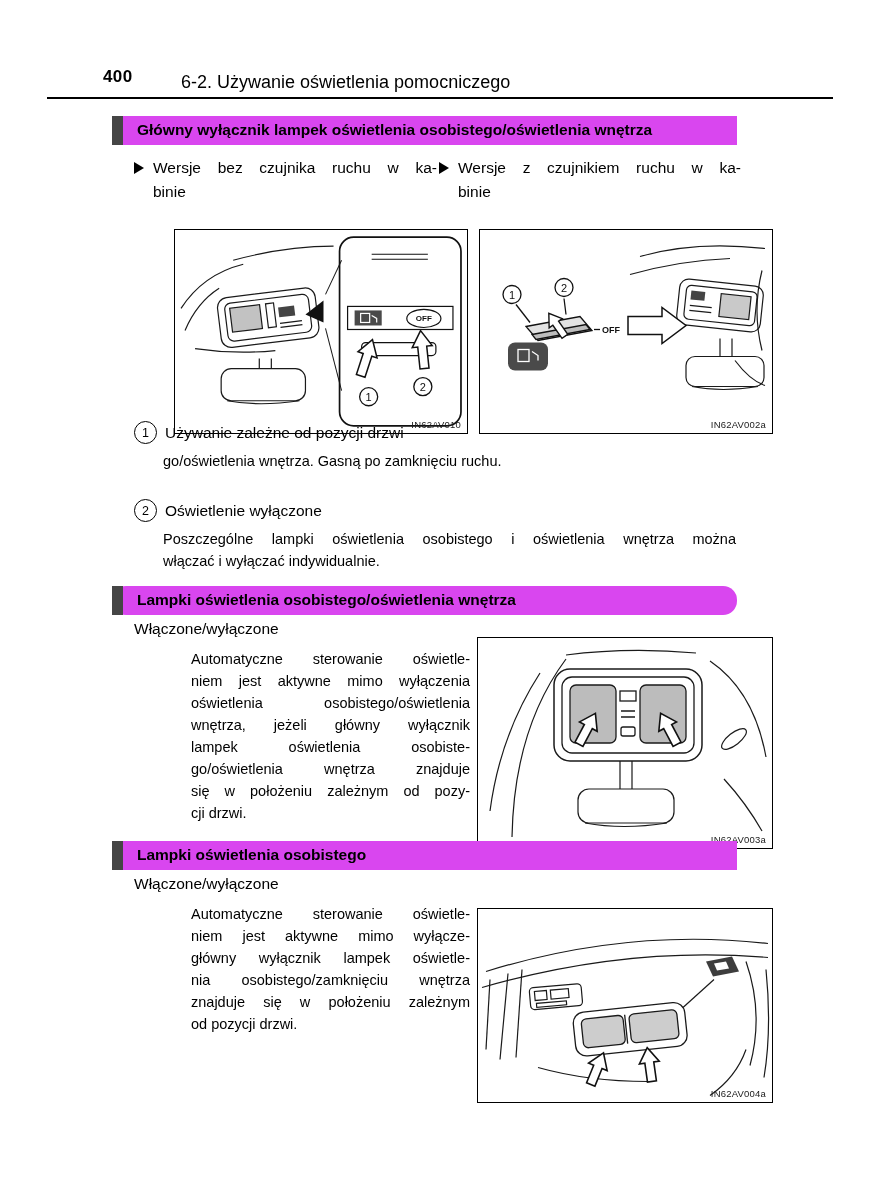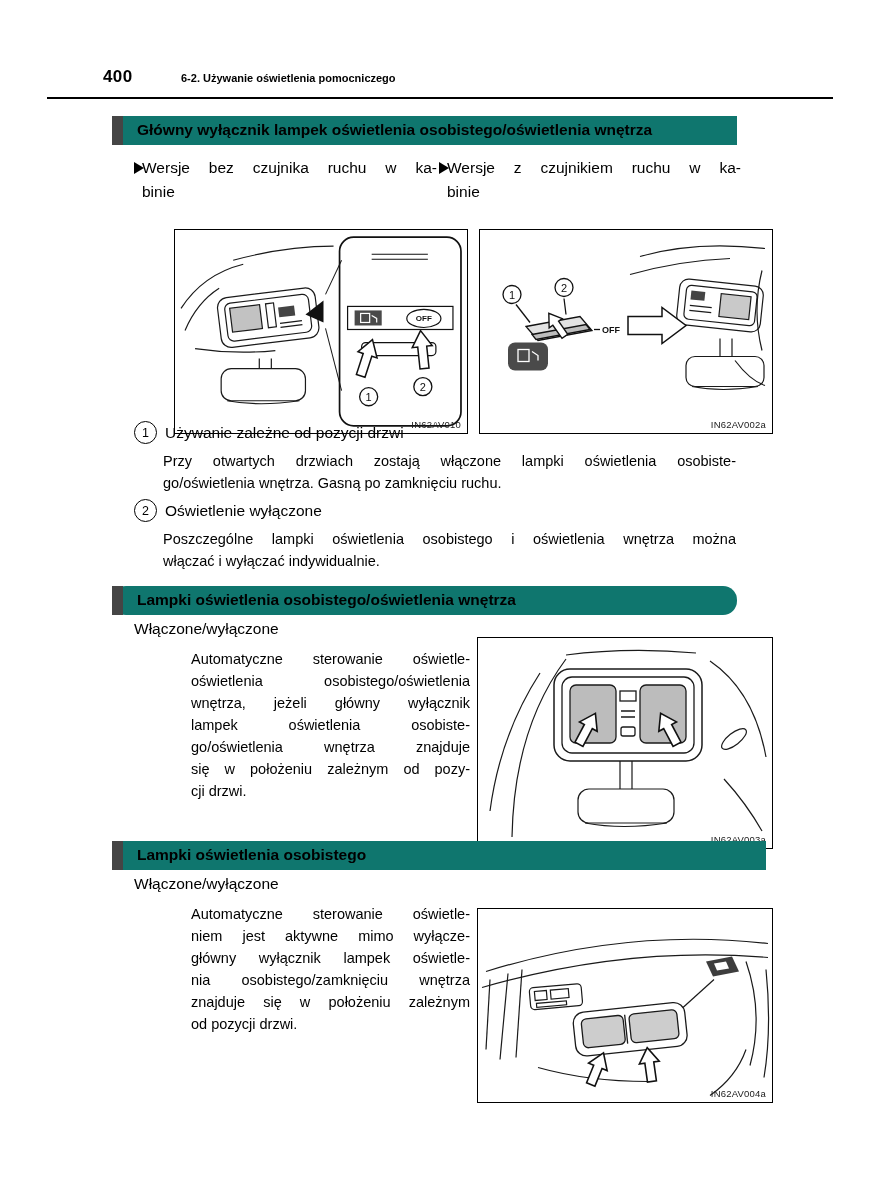--- a/index.html
+++ b/index.html
@@ -2,34 +2,34 @@
 <html lang="pl"><head>
 <meta charset="utf-8">
 <style>
   html,body{margin:0;padding:0;}
   body{
     width:880px;height:1200px;background:#ffffff;color:#000;
     font-family:"Liberation Sans",sans-serif;position:relative;overflow:hidden;
   }
   
   .pagenum{position:absolute;left:103px;top:67px;font-size:17px;font-weight:bold;letter-spacing:.4px;}
-  .running-head{position:absolute;left:181px;top:72px;font-size:11px;font-weight:bold;}
+  .running-head{position:absolute;left:181px;top:72px;font-size:18px;font-weight:normal;}
   .head-rule{position:absolute;left:47px;top:97px;width:786px;height:2px;background:#000;}
   
-  .section-bar{position:absolute;left:112px;width:625px;height:29px;background:#0f766e;}
+  .section-bar{position:absolute;left:112px;width:625px;height:29px;background:#d946ef;}
   .section-bar::before{content:"";position:absolute;left:0;top:0;width:11px;height:29px;background:#454545;}
   .bar-label{position:absolute;left:25px;top:5px;font-size:15.5px;font-weight:bold;white-space:nowrap;}
-  .bar1{top:116px;} .bar2{top:586px;border-radius:14px;} .bar3{top:841px;padding-left:29px;}
+  .bar1{top:116px;} .bar2{top:586px;border-radius:14px;} .bar3{top:841px;}
   
   .variant{position:absolute;top:156px;font-size:15.5px;line-height:24px;}
   .v-left{left:134px;width:303px;}
   .v-right{left:439px;width:302px;}
   .tri{position:absolute;left:0;top:6px;width:0;height:0;
        border-left:10px solid #000;border-top:6px solid transparent;border-bottom:6px solid transparent;}
-  .variant-text{margin-left:8px;}
+  .variant-text{margin-left:19px;}
   
   .fig{position:absolute;border:1px solid #000;background:#fff;}
   .fig svg{position:absolute;left:0;top:0;width:100%;height:100%;}
   .fig1{left:134px;top:213px;width:292px;height:203px;}
   .fig2{left:439px;top:213px;width:292px;height:203px;}
   .fig3{left:437px;top:621px;width:294px;height:210px;}
   .fig4{left:437px;top:892px;width:294px;height:193px;}
   .figcode{position:absolute;right:6px;bottom:3px;font-size:9.5px;letter-spacing:.2px;color:#1a1a1a;}
   
   .item-head{position:absolute;left:134px;display:flex;align-items:center;gap:8px;}
@@ -178,39 +178,39 @@
       <text x="84" y="61" font-size="11" text-anchor="middle" fill="#111">2</text>
     </svg>
     <span class="figcode">IN62AV002a</span>
   </figure>
 
   <div class="item-head ih1">
     <span class="circnum">1</span>
     <span class="item-title">Używanie zależne od pozycji drzwi</span>
   </div>
   <div class="item-body ib1">
-      <div class="jline">Przy otwartych drzwiach zostają włączone lampki oświetlenia osobiste-</div>
       <div class="jline last">go/oświetlenia wnętrza. Gasną po zamknięciu ruchu.</div>
     </div>
 
   <div class="item-head ih2">
     <span class="circnum">2</span>
     <span class="item-title">Oświetlenie wyłączone</span>
   </div>
   <div class="item-body ib2">
       <div class="jline">Poszczególne lampki oświetlenia osobistego i oświetlenia wnętrza można</div>
       <div class="jline last">włączać i wyłączać indywidualnie.</div>
     </div>
 
   <div class="section-bar bar2">
     <span class="bar-label">Lampki oświetlenia osobistego/oświetlenia wnętrza</span>
   </div>
   <div class="subtitle st2">Włączone/wyłączone</div>
   <div class="para p2">
       <div class="jline">Automatyczne sterowanie oświetle-</div>
+      <div class="jline">niem jest aktywne mimo wyłączenia</div>
       <div class="jline">oświetlenia osobistego/oświetlenia</div>
       <div class="jline">wnętrza, jeżeli główny wyłącznik</div>
       <div class="jline">lampek oświetlenia osobiste-</div>
       <div class="jline">go/oświetlenia wnętrza znajduje</div>
       <div class="jline">się w położeniu zależnym od pozy-</div>
       <div class="jline last">cji drzwi.</div>
     </div>
 
   <figure class="fig fig3">
     <svg viewBox="0 0 294 208">

